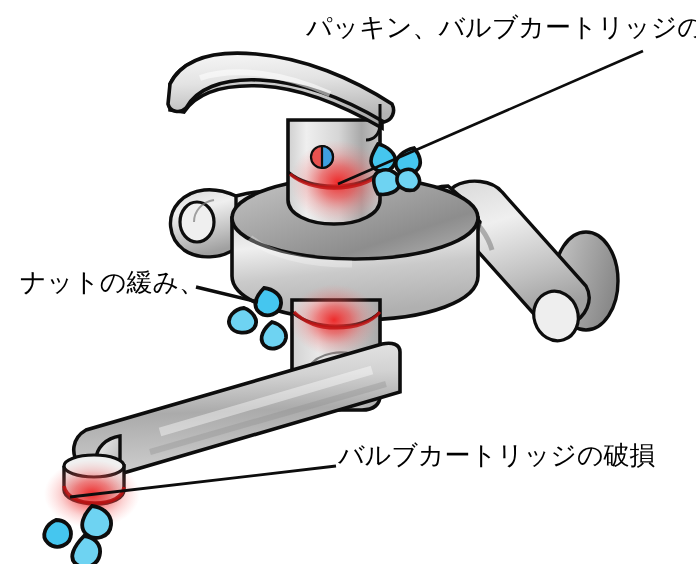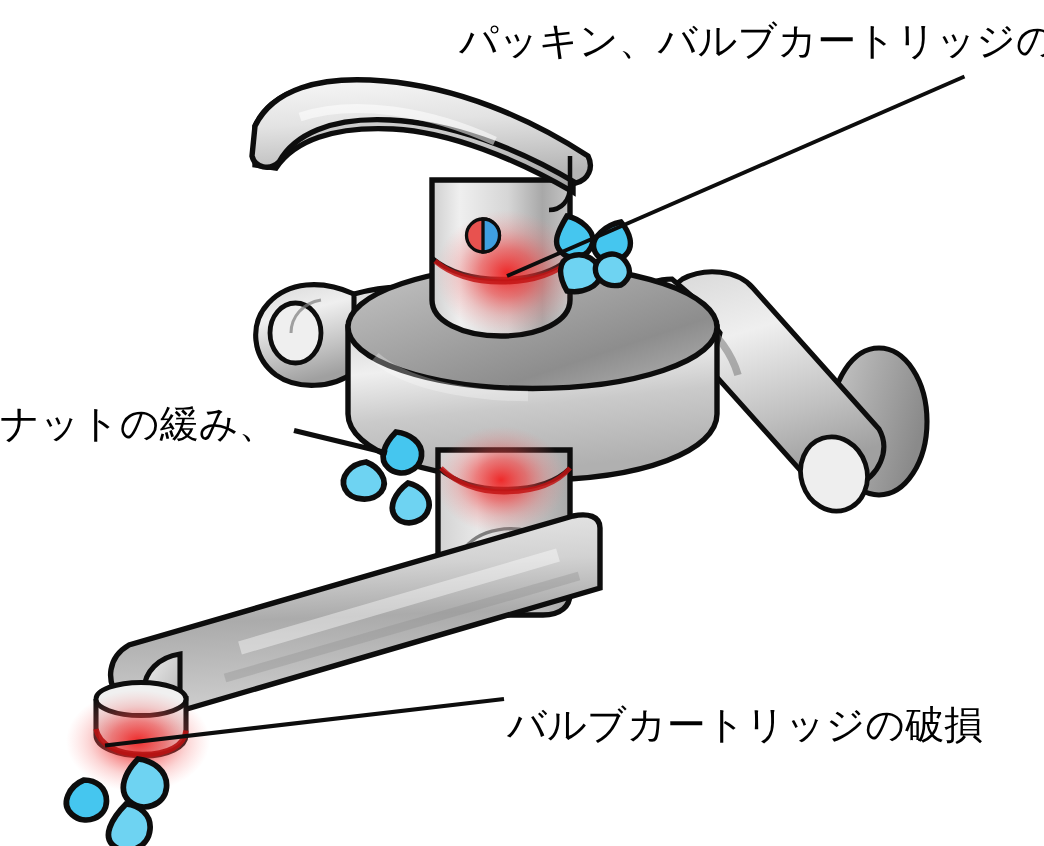--- a/index.html
+++ b/index.html
@@ -31,31 +31,30 @@
     line-height: 34px;
     white-space: nowrap;
     font-family: "Liberation Sans", "DejaVu Sans", sans-serif;
     letter-spacing: 0px;
   }
   #label-top {
     left: 306px;
     top: 10px;
   }
   #label-left-1 {
-    left: 0;
+    left: 20px;
     top: 265px;
   }
   #label-left-2 {
     left: 12px;
     top: 305px;
   }
   #label-bottom {
     left: 338px;
     top: 438px;
-    margin-top: 28px;
   }
 </style>
 </head>
 <body>
 
 <div id="canvas">
 
   <svg id="figure" viewBox="0 0 696 564" xmlns="http://www.w3.org/2000/svg">
     <defs>
       <linearGradient id="gLever" x1="0" y1="0" x2="0.15" y2="1">

